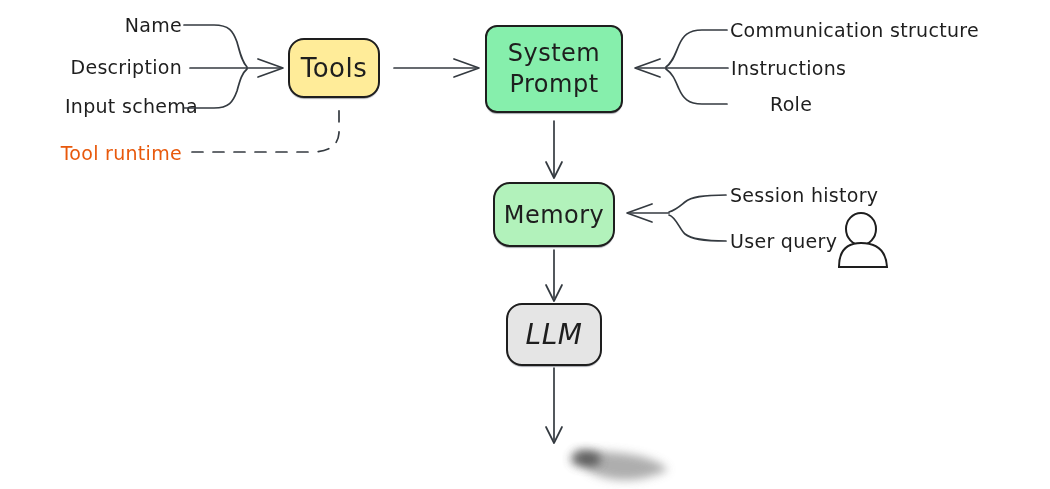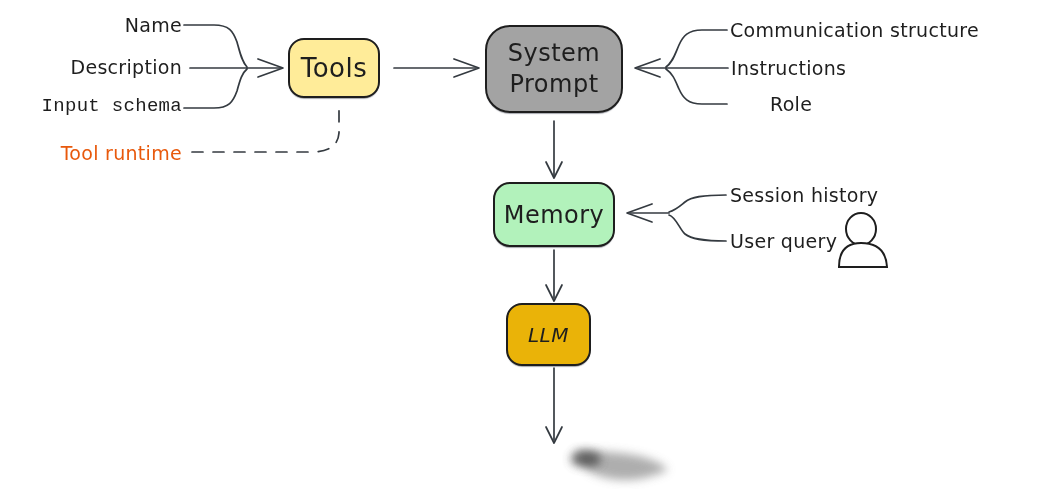--- a/index.html
+++ b/index.html
@@ -35,29 +35,29 @@
     box-shadow: 0 2px 1px -1px rgba(55,60,75,0.45);
     white-space: pre-line;
     letter-spacing: 0.5px;
   }
   .node-tools {
     left: 288px; top: 38px; width: 92px; height: 60px;
     background: #ffec99; border-radius: 16px; font-size: 26px;
   }
   .node-system-prompt {
     left: 485px; top: 25px; width: 138px; height: 88px;
-    background: #a3a3a3; border-radius: 25px; font-size: 24px; line-height: 31px;
+    background: #86efac; border-radius: 12px; font-size: 24px; line-height: 31px;
   }
   .node-memory {
     left: 493px; top: 182px; width: 122px; height: 65px;
     background: #b2f2bb; border-radius: 17px; font-size: 24px;
   }
   .node-llm {
-    left: 506px; top: 303px; width: 85px; height: 63px;
-    background: #eab308; border-radius: 16px; font-size: 20px; font-style: italic;
+    left: 506px; top: 303px; width: 96px; height: 63px;
+    background: #e5e5e5; border-radius: 16px; font-size: 28px; font-style: italic;
   }
   .output-lbl {
     position: absolute;
     left: 494px; top: 448px;
     font-size: 22px;
     letter-spacing: 0.5px;
     z-index: 2;
   }
   svg.overlay {
     position: absolute;
@@ -70,21 +70,21 @@
   .dashed { stroke-dasharray: 11 10; }
   .icon-stroke { stroke: #1e1e1e; stroke-width: 2; fill: #ffffff; }
 </style>
 </head>
 <body>
 
 <div class="canvas">
 
   <div class="lbl right-align" style="left:30px; top:12px; width:152px;">Name</div>
   <div class="lbl right-align" style="left:30px; top:54px; width:152px;">Description</div>
-  <div class="lbl right-align" style="left:30px; top:93px; width:152px;font-family:Liberation Mono, monospace;">Input schema</div>
+  <div class="lbl right-align" style="left:46px; top:93px; width:152px;">Input schema</div>
   <div class="lbl right-align orange" style="left:30px; top:140px; width:152px;">Tool runtime</div>
 
   <div class="lbl" style="left:730px; top:17px;">Communication structure</div>
   <div class="lbl" style="left:731px; top:55px;">Instructions</div>
   <div class="lbl" style="left:730px; top:91px;margin-left:40px;">Role</div>
 
   <div class="lbl" style="left:730px; top:182px;">Session history</div>
   <div class="lbl" style="left:730px; top:228px;">User query</div>
 
   <div class="node node-tools">Tools</div>

